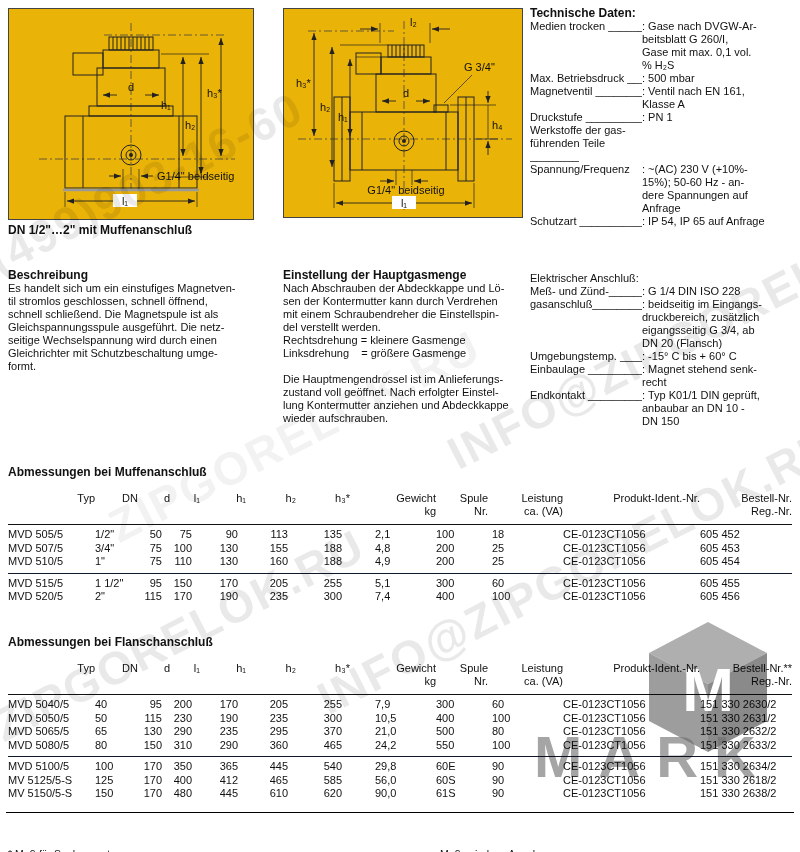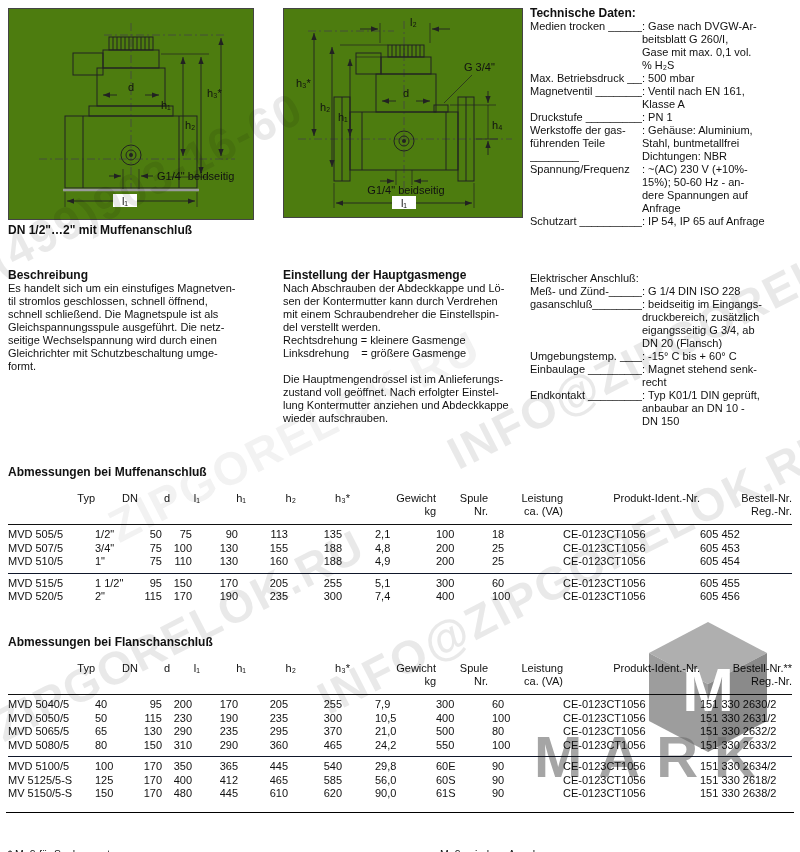--- a/index.html
+++ b/index.html
@@ -3,21 +3,21 @@
 <meta charset="utf-8">
 <style>
   html,body{margin:0;padding:0;background:#e8e8e8;}
   .page{position:relative;width:800px;height:852px;background:#fff;overflow:hidden;
         font-family:"Liberation Sans","DejaVu Sans",sans-serif;color:#111;font-size:11px;line-height:13px;}
   .abs{position:absolute;}
   .pre{white-space:pre-wrap;}
   h3{margin:0;font-size:12px;line-height:14px;font-weight:bold;}
 
   
-  .figbox{position:absolute;border:1px solid #444;background:#4d7c0f;}
+  .figbox{position:absolute;border:1px solid #444;background:#eab308;}
   .figcap{position:absolute;font-weight:bold;font-size:12px;line-height:13.5px;}
   svg text{font-family:"Liberation Sans","DejaVu Sans",sans-serif;font-size:11px;fill:#111;}
   .ln{stroke:#222;stroke-width:1;fill:none;}
   .cl{stroke:#444;stroke-width:0.8;fill:none;stroke-dasharray:8 3 2 3;}
   .ext{stroke:#222;stroke-width:0.7;fill:none;}
   .dim{stroke:#222;stroke-width:0.9;fill:none;marker-start:url(#ah-a);marker-end:url(#ah-a);}
   .dimb{stroke:#222;stroke-width:0.9;fill:none;marker-start:url(#ah-b);marker-end:url(#ah-b);}
   .ar{stroke:#222;stroke-width:0.9;fill:none;marker-end:url(#ah-a);}
   .arb{stroke:#222;stroke-width:0.9;fill:none;marker-end:url(#ah-b);}
   .shadow{stroke:#9a9a9a;stroke-width:2.5;}
@@ -184,23 +184,20 @@
         <div class="spec-value">: Ventil nach EN 161,
 Klasse A</div>
       </div>
     <div class="spec-row">
         <div class="spec-label">Druckstufe ____________</div>
         <div class="spec-value">: PN 1</div>
       </div>
     <div class="spec-row">
         <div class="spec-label wrap">Werkstoffe der gas-
 führenden Teile ________</div>
-        <div class="spec-value">: Gehäuse: Aluminium,
-Stahl, buntmetallfrei
-Dichtungen: NBR</div>
       </div>
     <div class="spec-row">
         <div class="spec-label">Spannung/Frequenz</div>
         <div class="spec-value">: ~(AC) 230 V (+10%-
 15%); 50-60 Hz - an-
 dere Spannungen auf
 Anfrage</div>
       </div>
     <div class="spec-row">
         <div class="spec-label">Schutzart _____________</div>

